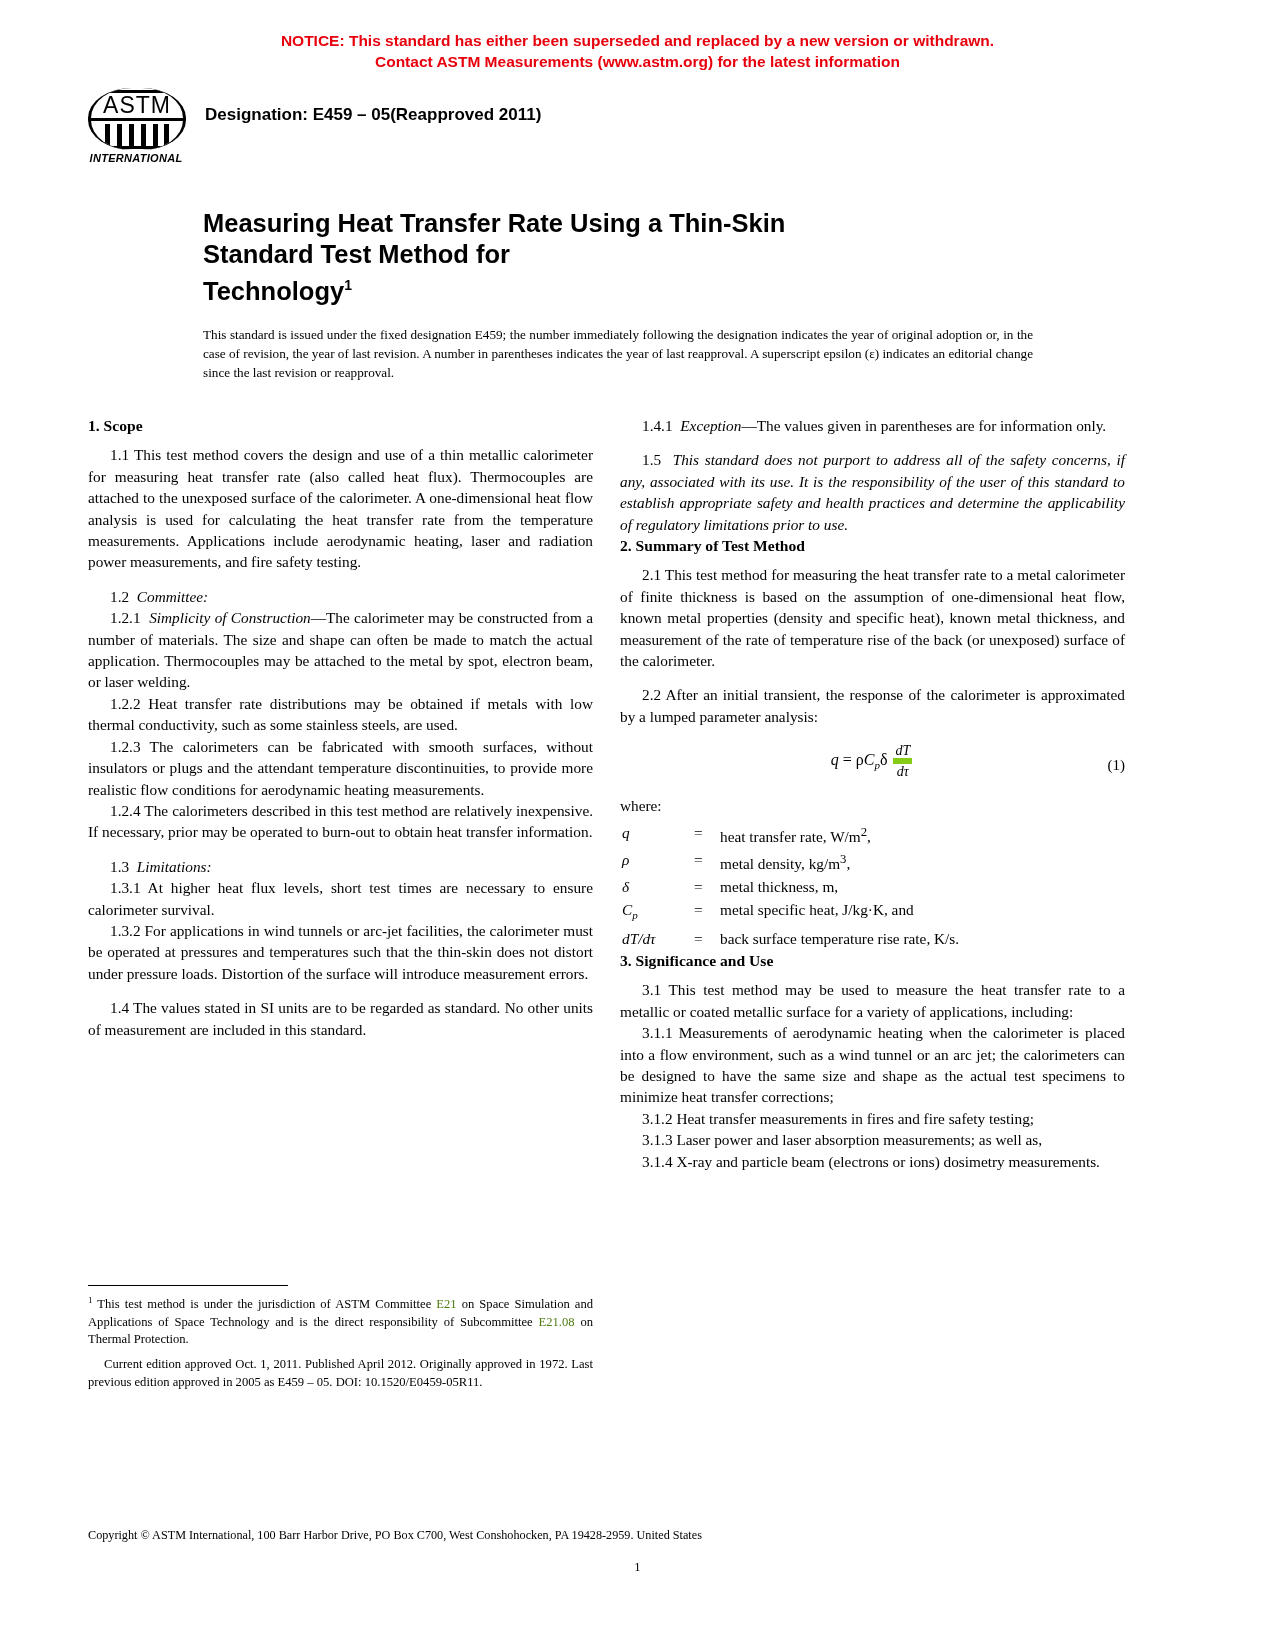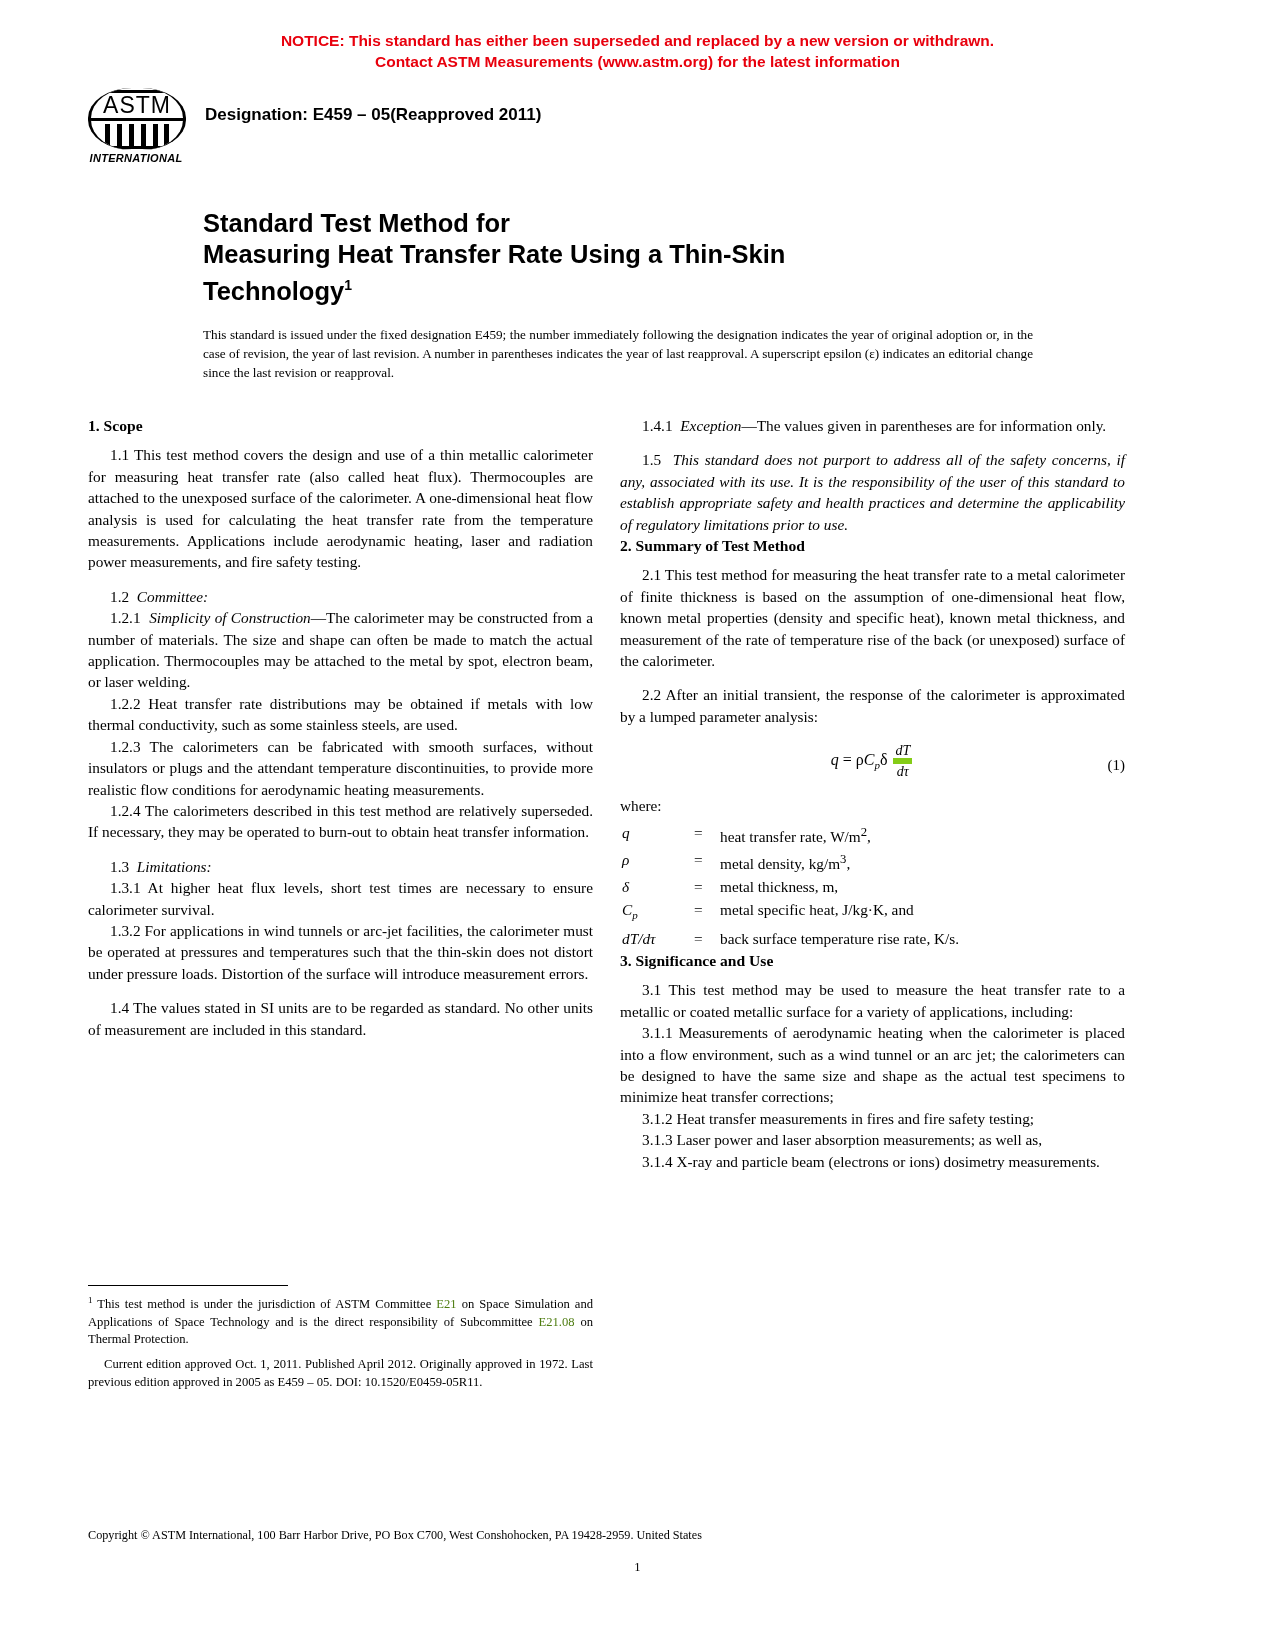--- a/index.html
+++ b/index.html
@@ -272,40 +272,40 @@
           <i style="left:48px"></i>
           <i style="left:59px"></i>
       </div>
     </div>
     <div class="logo-international">INTERNATIONAL</div>
   </div>
 
   <div class="designation">Designation: E459 – 05(Reapproved 2011)</div>
 
   <div class="title">
+    <div>Measuring Heat Transfer Rate Using a Thin-Skin</div>
     <div>Standard Test Method for</div>
-    <div>Measuring Heat Transfer Rate Using a Thin-Skin</div>
     <div><span>Technology</span><sup>1</sup></div>
   </div>
 
   <div class="standard-note">This standard is issued under the fixed designation E459; the number immediately following the designation indicates the year of original adoption or, in the case of revision, the year of last revision. A number in parentheses indicates the year of last reapproval. A superscript epsilon (ε) indicates an editorial change since the last revision or reapproval.</div>
 
   <div class="col col-left">
 
     <h2 class="sect">1.  Scope</h2>
 
     <p class="para">1.1  This test method covers the design and use of a thin metallic calorimeter for measuring heat transfer rate (also called heat flux). Thermocouples are attached to the unexposed surface of the calorimeter. A one-dimensional heat flow analysis is used for calculating the heat transfer rate from the temperature measurements. Applications include aerodynamic heating, laser and radiation power measurements, and fire safety testing.</p>
 
     <p class="para spaced"><span>1.2</span>&nbsp; <span class="it">Committee:</span></p>
 
     <p class="para"><span>1.2.1</span>&nbsp; <span class="it">Simplicity of Construction</span><span>—The calorimeter may be constructed from a number of materials. The size and shape can often be made to match the actual application. Thermocouples may be attached to the metal by spot, electron beam, or laser welding.</span></p>
 
     <p class="para">1.2.2  Heat transfer rate distributions may be obtained if metals with low thermal conductivity, such as some stainless steels, are used.</p>
     <p class="para">1.2.3  The calorimeters can be fabricated with smooth surfaces, without insulators or plugs and the attendant temperature discontinuities, to provide more realistic flow conditions for aerodynamic heating measurements.</p>
-    <p class="para">1.2.4  The calorimeters described in this test method are relatively superseded. If necessary, they may be operated to burn-out to obtain heat transfer information.</p>
+    <p class="para">1.2.4  The calorimeters described in this test method are relatively inexpensive. If necessary, prior may be operated to burn-out to obtain heat transfer information.</p>
 
     <p class="para spaced"><span>1.3</span>&nbsp; <span class="it">Limitations:</span></p>
 
     <p class="para">1.3.1  At higher heat flux levels, short test times are necessary to ensure calorimeter survival.</p>
     <p class="para">1.3.2  For applications in wind tunnels or arc-jet facilities, the calorimeter must be operated at pressures and temperatures such that the thin-skin does not distort under pressure loads. Distortion of the surface will introduce measurement errors.</p>
     <p class="para spaced">1.4  The values stated in SI units are to be regarded as standard. No other units of measurement are included in this standard.</p>
   </div>
 
   <div class="col col-right">
 

